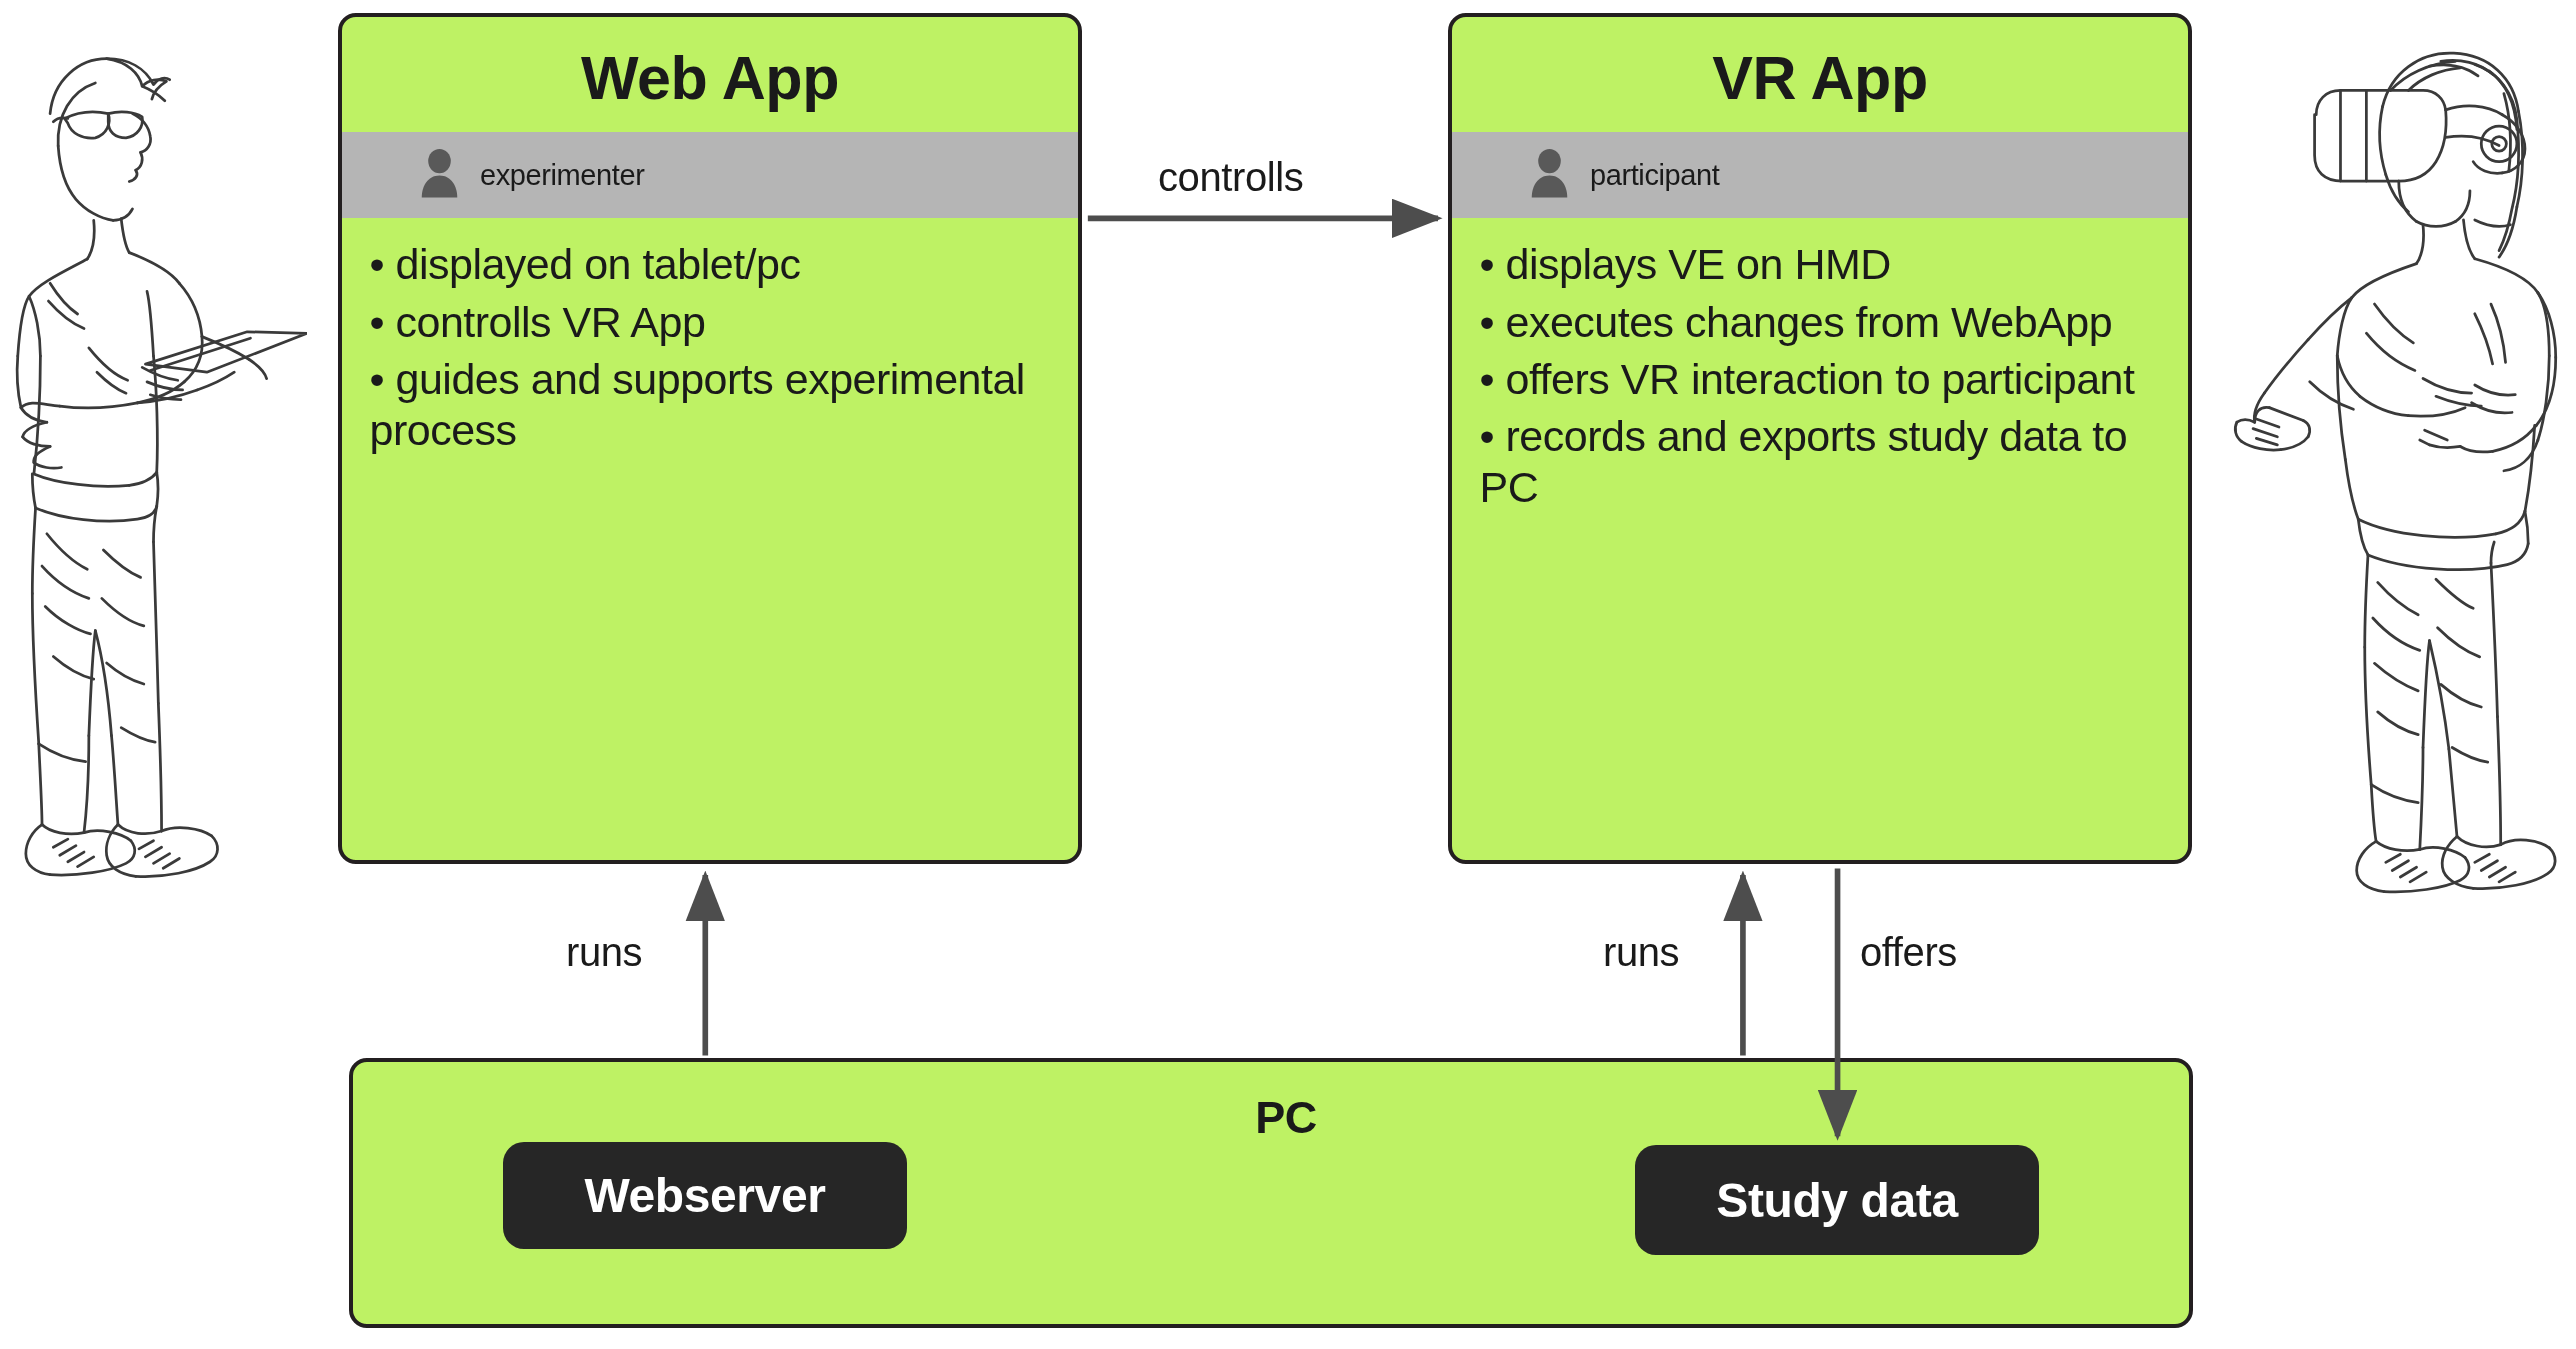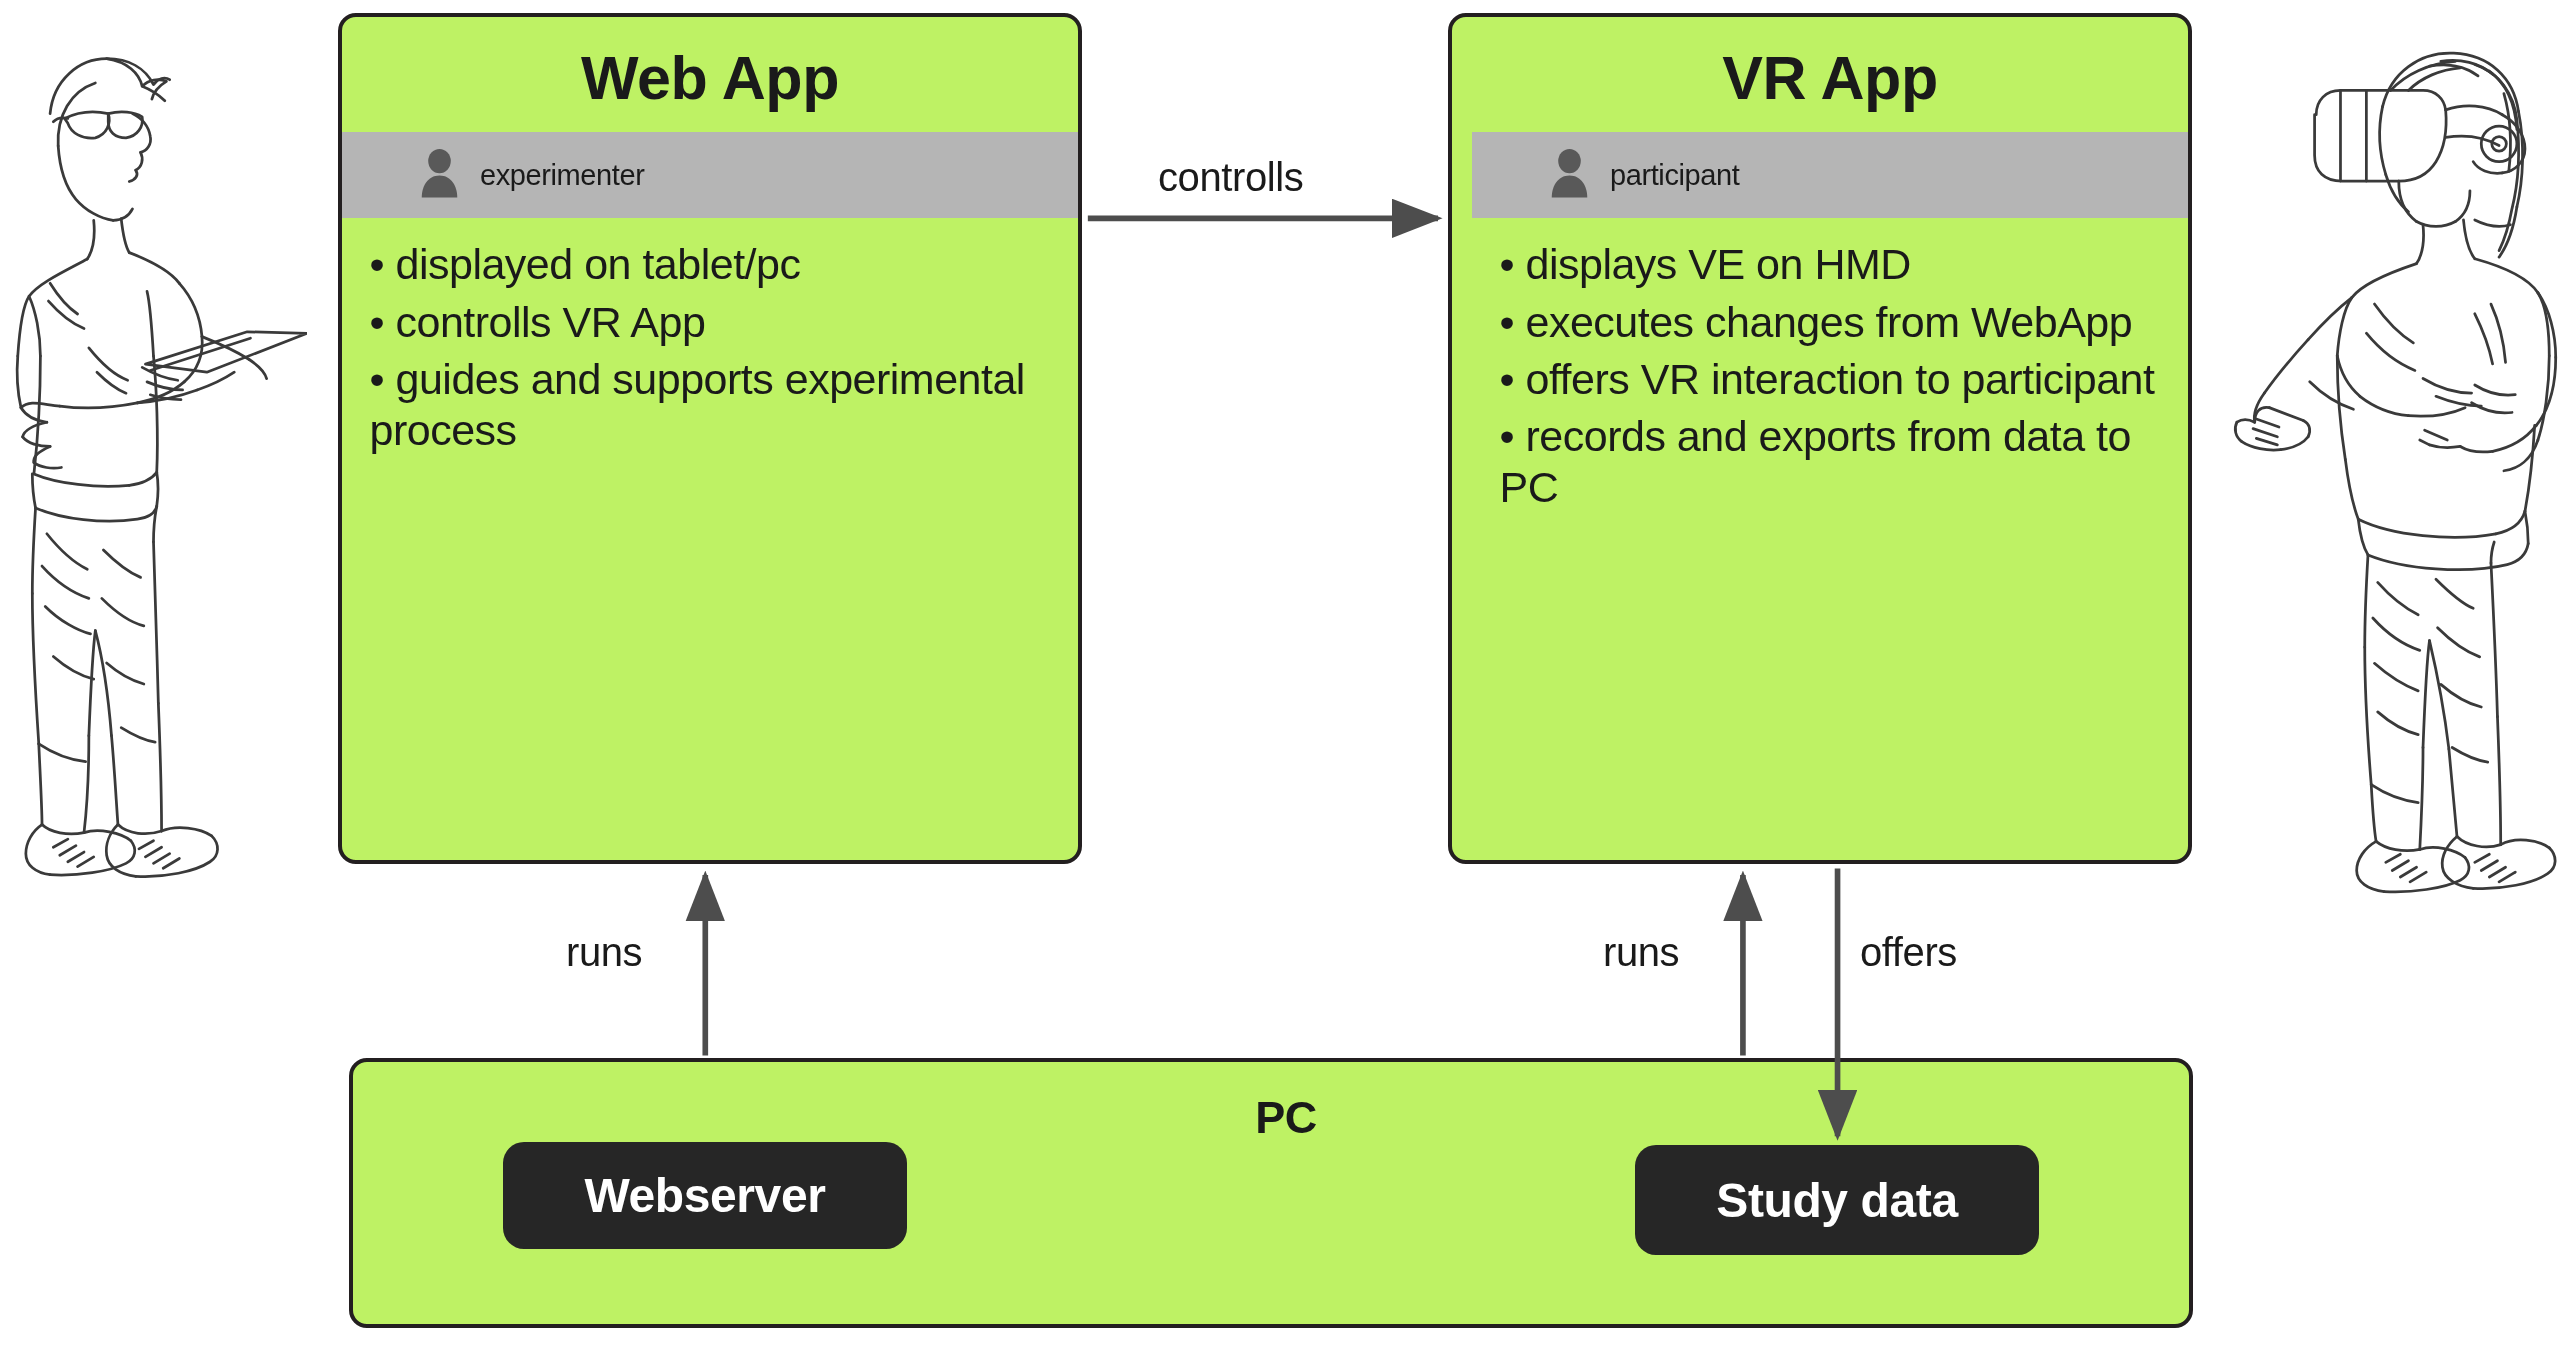--- a/index.html
+++ b/index.html
@@ -361,38 +361,38 @@
       <span class="role-label">experimenter</span>
     </div>
 
     <div class="bullets">
       <div class="bullet">• displayed on tablet/pc</div>
       <div class="bullet">• controlls VR App</div>
       <div class="bullet">• guides and supports experimental process</div>
     </div>
   </div>
 
-  <div class="node-box" style="left:1448px; top:13px; width:744px; height:851px;padding-left:20px;">
+  <div class="node-box" style="left:1448px; top:13px; width:744px; height:851px;">
     <div class="box-title" style="font-size:61px; margin-top:26px; margin-bottom:19.4px;">VR App</div>
 
     <div class="role-band" style="height:86px;">
       <span class="role-icon">
         <svg width="39" height="50" viewBox="0 0 48 62" fill="#595959">
           <ellipse cx="24" cy="15" rx="14" ry="15"></ellipse>
           <path d="M24 33 C9 33 2 47 2 60 L46 60 C46 47 39 33 24 33 Z"></path>
         </svg>
       </span>
       <span class="role-label">participant</span>
     </div>
 
     <div class="bullets">
       <div class="bullet">• displays VE on HMD</div>
       <div class="bullet">• executes changes from WebApp</div>
       <div class="bullet">• offers VR interaction to participant</div>
-      <div class="bullet">• records and exports from data to PC</div>
+      <div class="bullet">• records and exports study data to PC</div>
     </div>
   </div>
 
   <div class="node-box" style="left:349px; top:1058px; width:1844px; height:270px;">
   </div>
   <div class="pc-title" style="left:1205px; top:1092px; width:162px; text-align:center;">PC</div>
   <div class="chip" style="left:503px; top:1142px; width:404px; height:107px;">
     <span>Webserver</span>
   </div>
   <div class="chip" style="left:1635px; top:1145px; width:404px; height:110px;">

